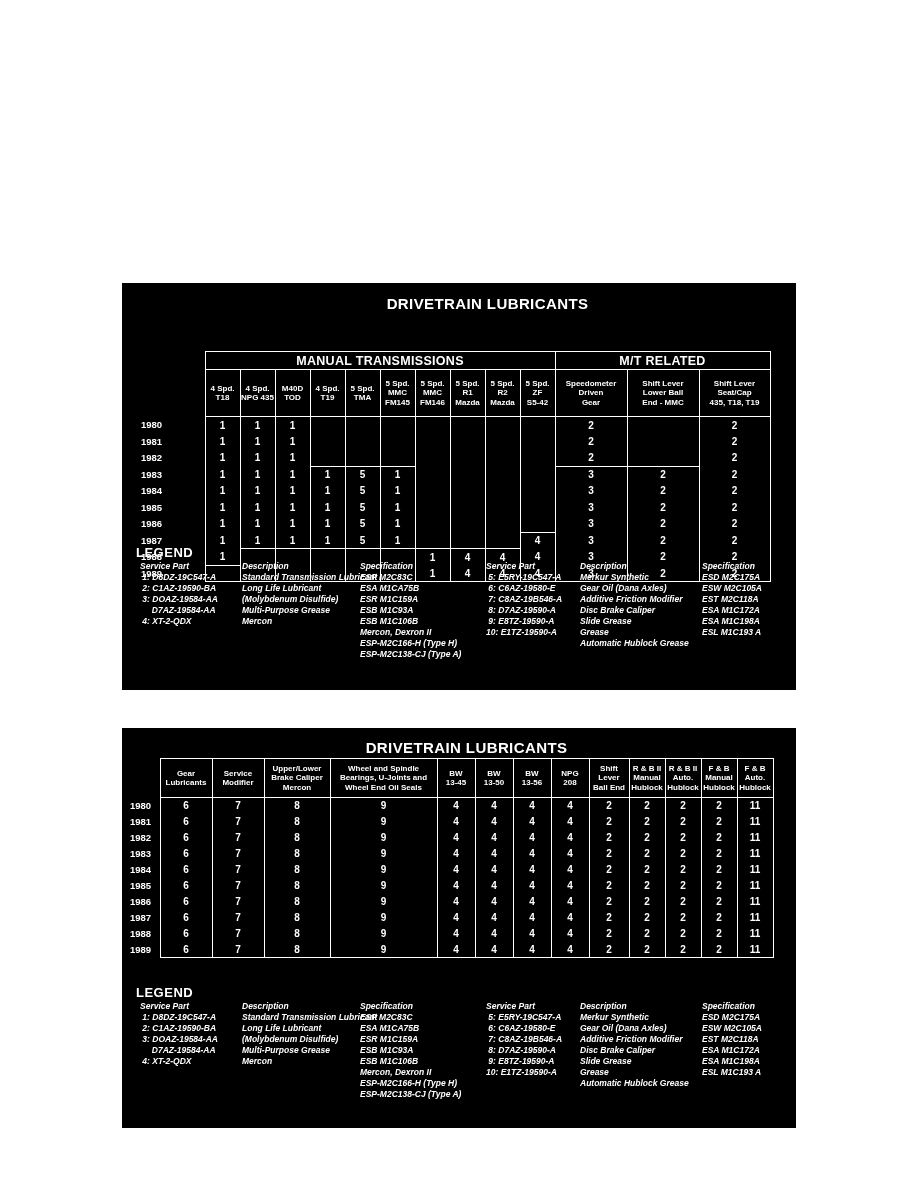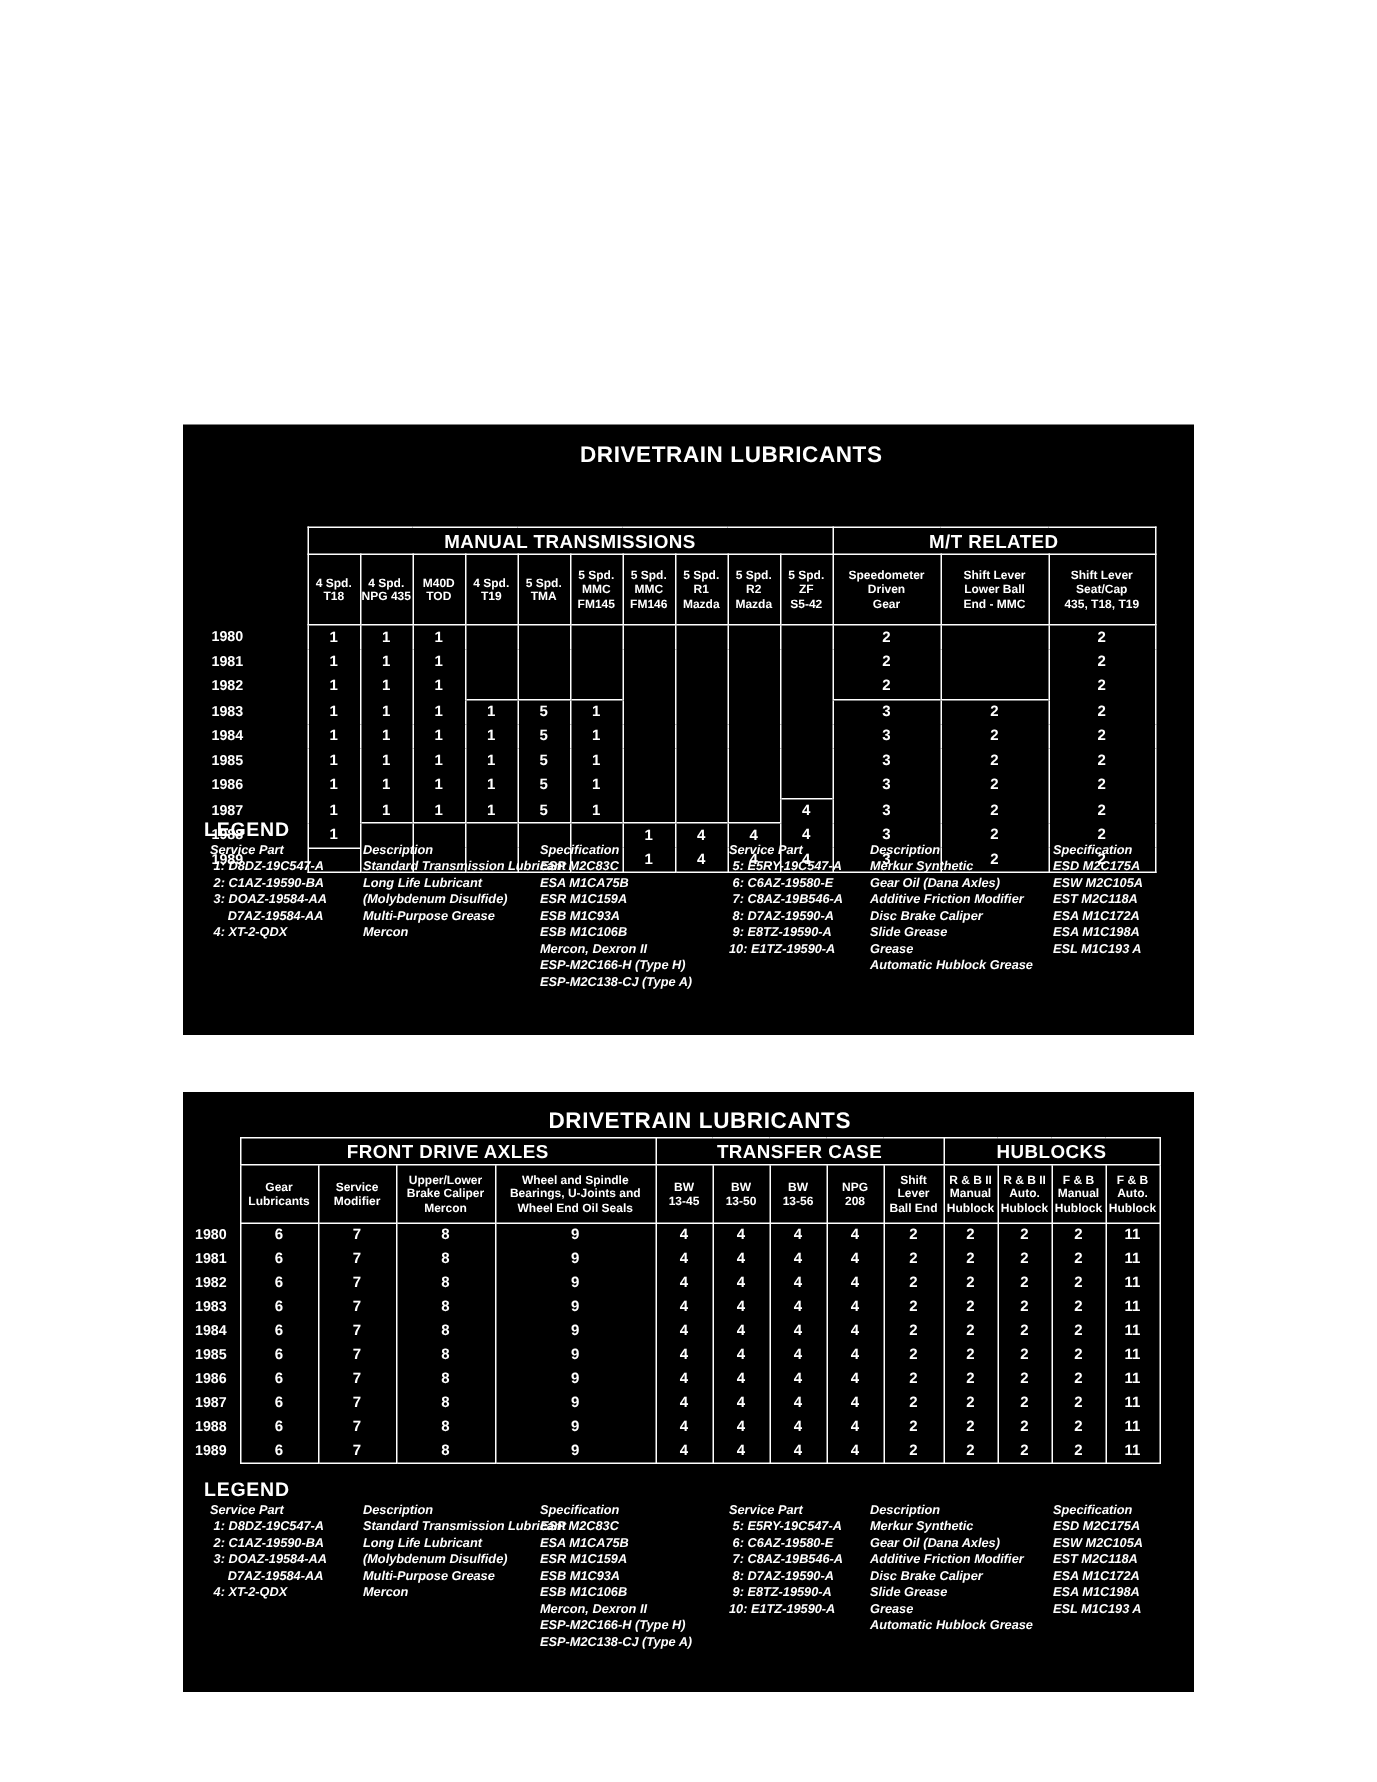--- a/index.html
+++ b/index.html
@@ -309,26 +309,20 @@
             <col style="width: 38px;">
             <col style="width: 40px;">
             <col style="width: 36px;">
             <col style="width: 36px;">
             <col style="width: 36px;">
             <col style="width: 36px;">
           </colgroup>
           <thead>
             <tr>
               <td class="year"></td>
-              <th class="group" colspan="4">FRONT DRIVE AXLES</th>
-              <th class="group" colspan="5">TRANSFER CASE</th>
-              <th class="group" colspan="4">HUBLOCKS</th>
-            </tr>
-            <tr>
-              <td class="year"></td>
               <th class="colhead">Gear
 Lubricants</th>
               <th class="colhead">Service
 Modifier</th>
               <th class="colhead">Upper/Lower
 Brake Caliper
 Mercon</th>
               <th class="colhead">Wheel and Spindle
 Bearings, U-Joints and
 Wheel End Oil Seals</th>

